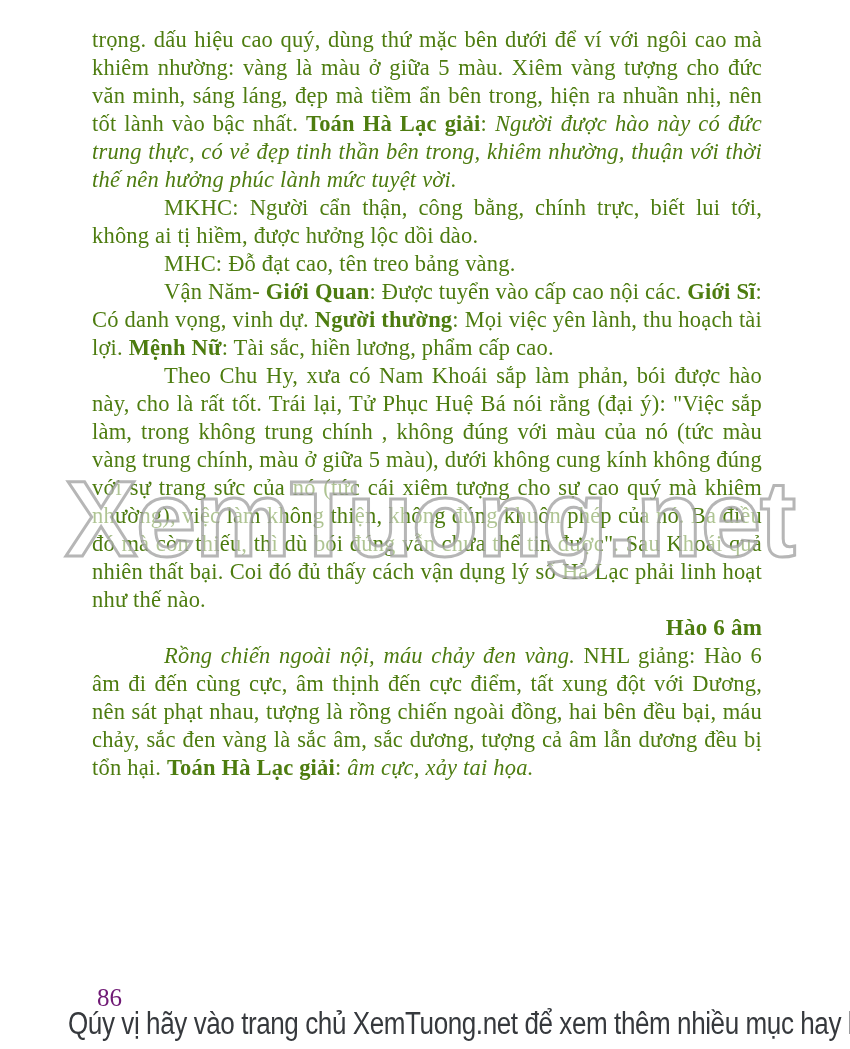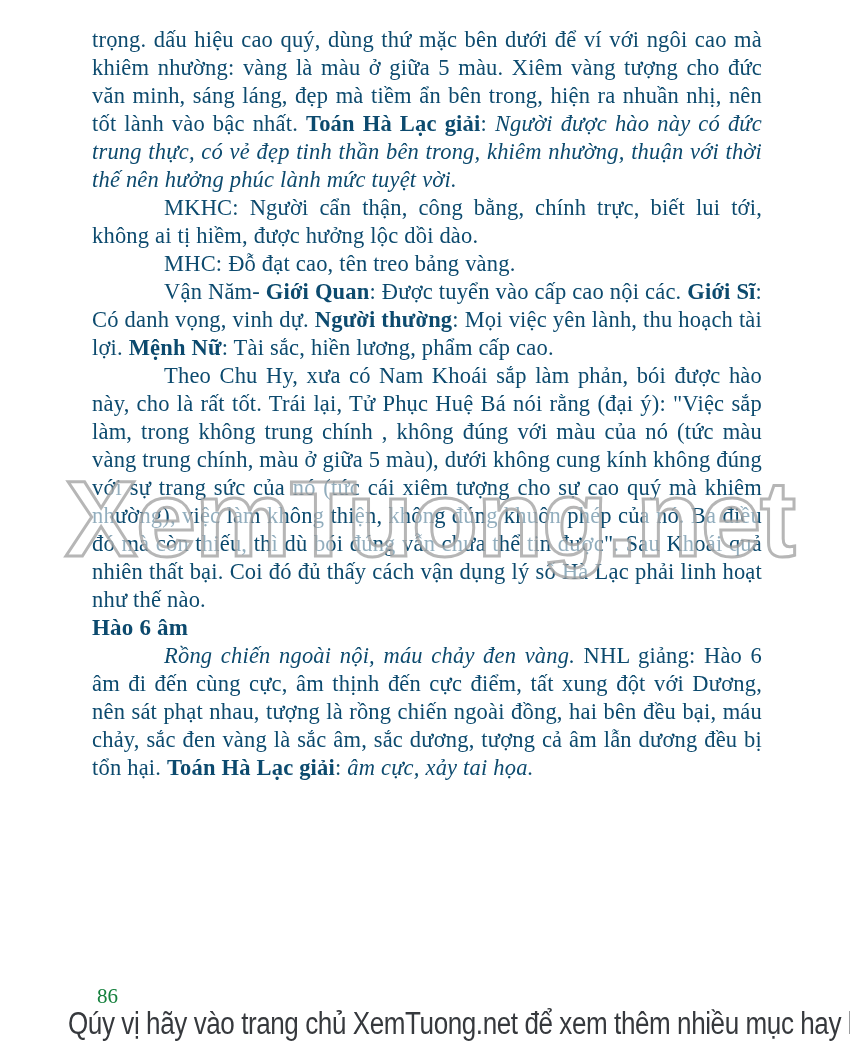--- a/index.html
+++ b/index.html
@@ -12,29 +12,29 @@
     font-family: "Liberation Serif", serif;
   }
   .body-text {
     position: absolute;
     left: 92px;
     top: 26px;
     width: 670px;
     font-size: 22.5px;
     line-height: 28px;
     text-align: justify;
-    color: #0c4a6e;
+    color: #4d7c0f;
     letter-spacing: 0.2px;
   }
   .body-text p { margin: 0; }
   .body-text p.indent { text-indent: 72px; }
   .body-text .bold { font-weight: bold; }
   .body-text .italic { font-style: italic; }
   .heading {
-    text-align: left;
+    text-align: right;
     font-weight: bold;
     font-size: 23px;
     margin: 21px 0 33px 0;
     text-indent: 0 !important;
   }
   .watermark {
     position: absolute;
     left: 40px;
     top: 456px;
     width: 780px;
@@ -46,22 +46,22 @@
     letter-spacing: -1px;
     color: rgba(255, 255, 255, 0.55);
     -webkit-text-stroke: 3px rgba(158, 158, 158, 0.75);
     pointer-events: none;
     z-index: 5;
   }
   .page-number {
     position: absolute;
     left: 97px;
     top: 984px;
-    font-size: 21px;
-    color: #15803d;
+    font-size: 25px;
+    color: #701a75;
     font-family: "Liberation Serif", serif;
   }
   .footer-line {
     position: absolute;
     left: 0;
     top: 1006px;
     width: 850px;
     text-align: center;
     font-family: "Liberation Sans", sans-serif;
     font-size: 31px;

